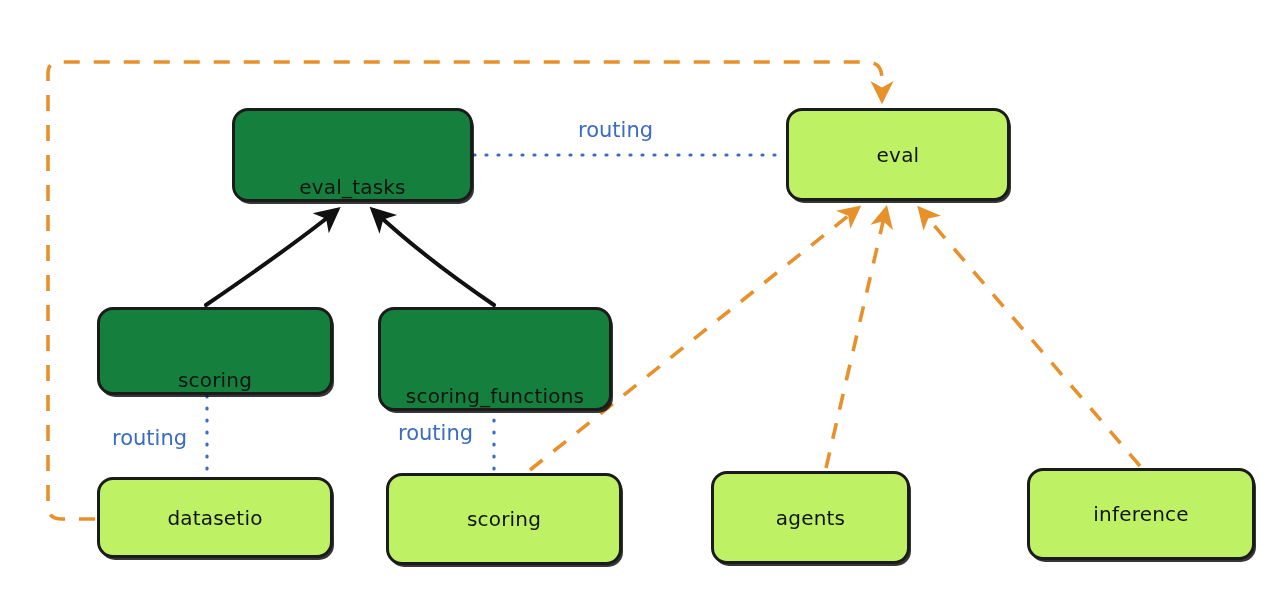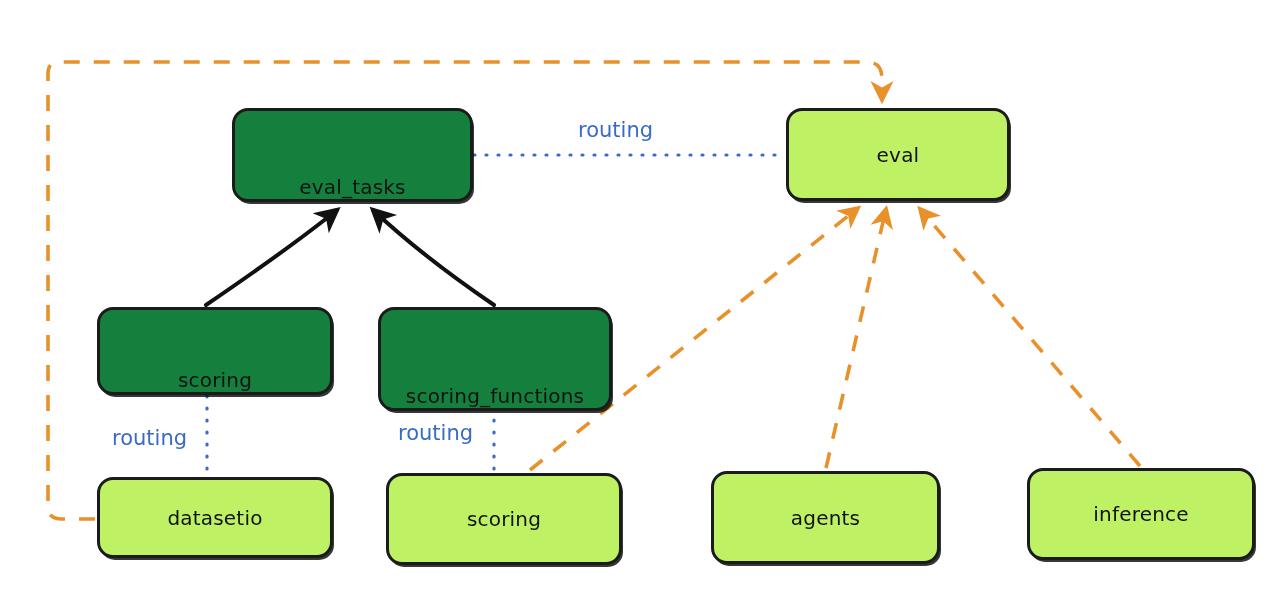--- a/index.html
+++ b/index.html
@@ -130,21 +130,21 @@
   </div>
 
   <div class="node provider" style="left:97px; top:477px; width:236px; height:81px;">
     <span class="node-label">datasetio</span>
   </div>
 
   <div class="node provider" style="left:386px; top:473px; width:236px; height:92px;">
     <span class="node-label">scoring</span>
   </div>
 
-  <div class="node provider" style="left:711px; top:471px; width:229px; height:93px;">
+  <div class="node provider" style="left:711px; top:471px; width:199px; height:93px;">
     <span class="node-label">agents</span>
   </div>
 
   <div class="node provider" style="left:1027px; top:468px; width:228px; height:92px;">
     <span class="node-label">inference</span>
   </div>
 
   <span class="edge-label" style="left:578px; top:118px;">routing</span>
 
   <span class="edge-label" style="left:112px; top:426px;">routing</span>

